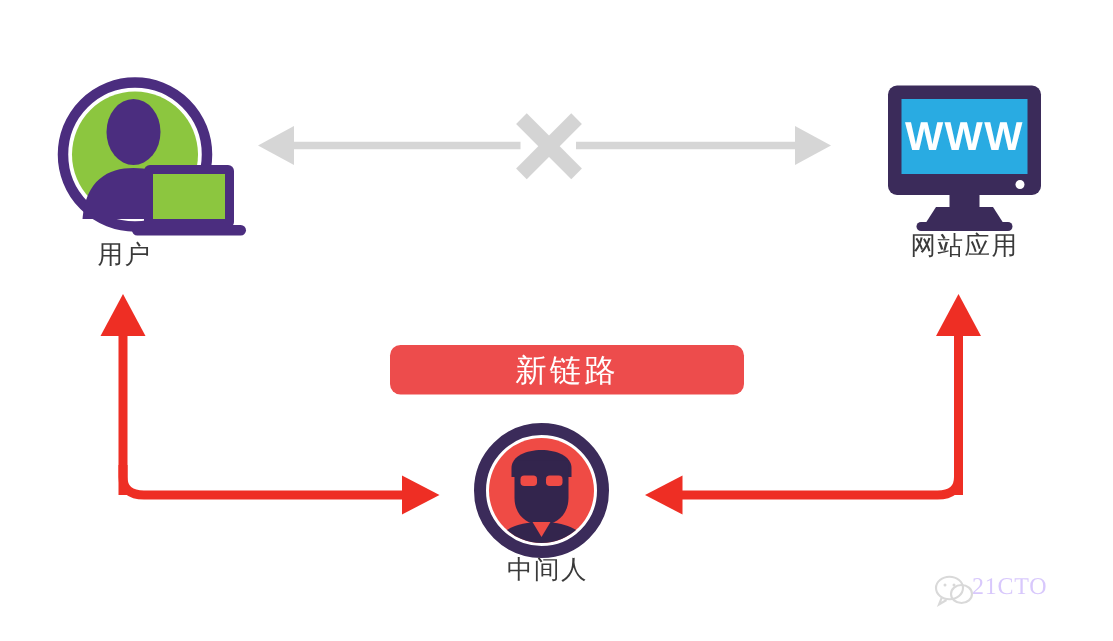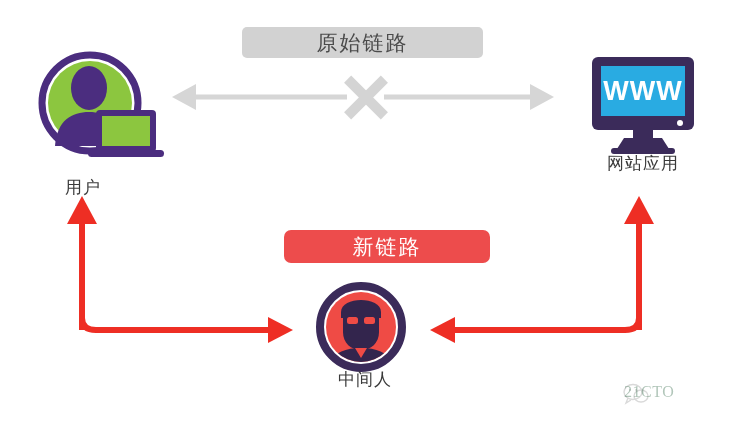--- a/index.html
+++ b/index.html
@@ -35,54 +35,54 @@
     width: 241px;
     height: 31px;
     background: #d2d2d2;
     border-radius: 5px;
     color: #4a4a4a;
     font-size: 21px;
   }
   #new-link-badge {
     left: 260px;
     top: 230px;
-    width: 206px;
+    width: 236px;
     height: 33px;
     background: #ed4c4c;
     border-radius: 7px;
     color: #ffffff;
     font-size: 21px;
-    margin-left: 24px;
   }
   .node-label {
     position: absolute;
     text-align: center;
     color: #3a3a3a;
     font-size: 17px;
     letter-spacing: 1px;
     white-space: nowrap;
   }
-  #user-label  { left: 18px;  top: 176px; width: 130px; }
+  #user-label  { left: 18px;  top: 158px; width: 130px; }
   #site-label  { left: 578px; top: 152px; width: 130px; }
   #mitm-label  { left: 300px; top: 368px; width: 130px; }
 
   #watermark {
     position: absolute;
     left: 624px;
     top: 383px;
     display: flex;
     align-items: center;
     gap: 5px;
     opacity: 0.33;
   }
   #watermark .wm-text {
     font-family: "Liberation Serif", "DejaVu Serif", serif;
     font-size: 16px;
-    color: #14532d;
+    color: #8b5cf6;
     letter-spacing: 0.5px;
+    margin-left: 24px;
   }
 </style>
 </head>
 <body>
 
 <div id="diagram">
 
   <svg width="742" height="427" viewBox="0 0 742 427" style="position:absolute;left:0;top:0;">
 
     <g>
@@ -176,21 +176,20 @@
 
     <g opacity="0.33">
       <ellipse cx="633" cy="392" rx="9" ry="7.5" fill="none" stroke="#8d8d8d" stroke-width="1.4"></ellipse>
       <path d="M 628 398 L 626 403 L 631 400" fill="none" stroke="#8d8d8d" stroke-width="1.4"></path>
       <ellipse cx="641" cy="396" rx="7" ry="6" fill="none" stroke="#8d8d8d" stroke-width="1.4"></ellipse>
       <circle cx="630" cy="390" r="1" fill="#8d8d8d"></circle>
       <circle cx="636" cy="390" r="1" fill="#8d8d8d"></circle>
     </g>
   </svg>
 
-  <div class="badge" id="original-link-badge">原始链路</div>
 
   <div class="badge" id="new-link-badge">新链路</div>
 
   <div class="node-label" id="user-label">用户</div>
 
   <div class="node-label" id="mitm-label">中间人</div>
 
   <div class="node-label" id="site-label">网站应用</div>
 
   <div id="watermark">

